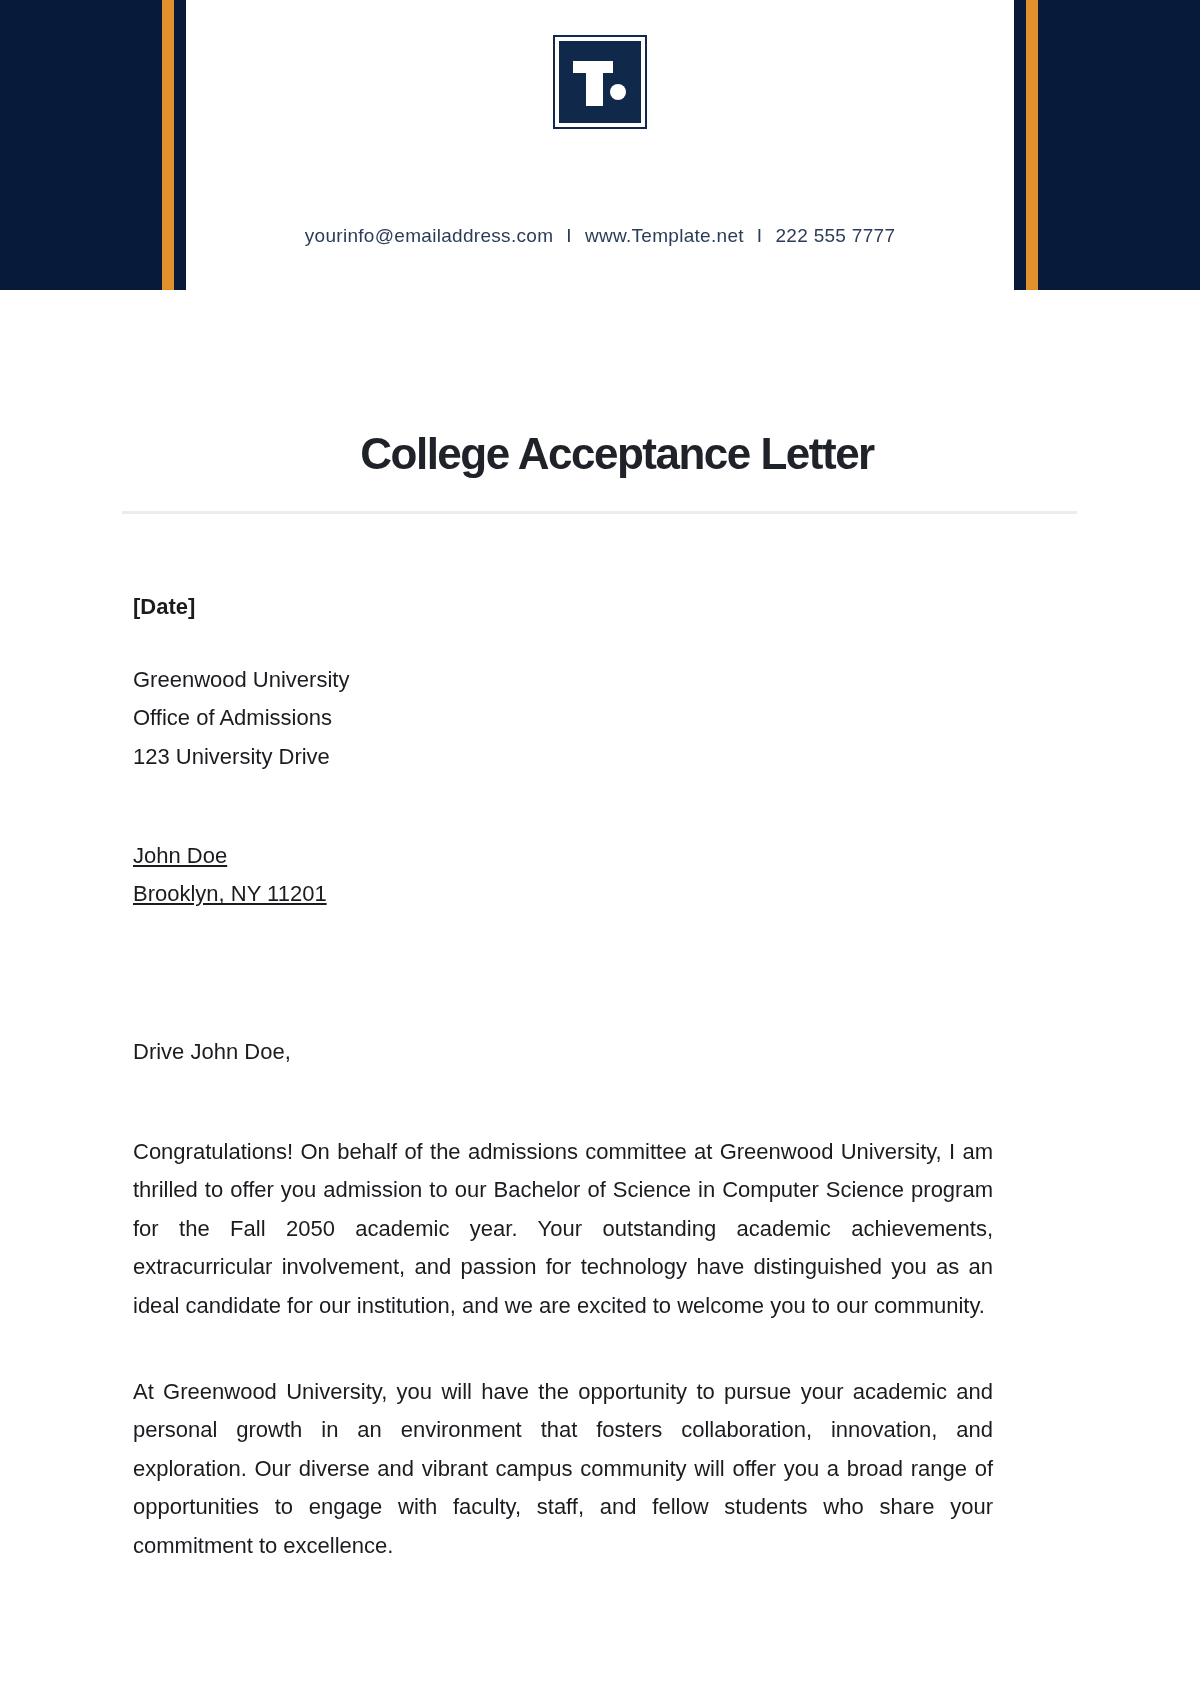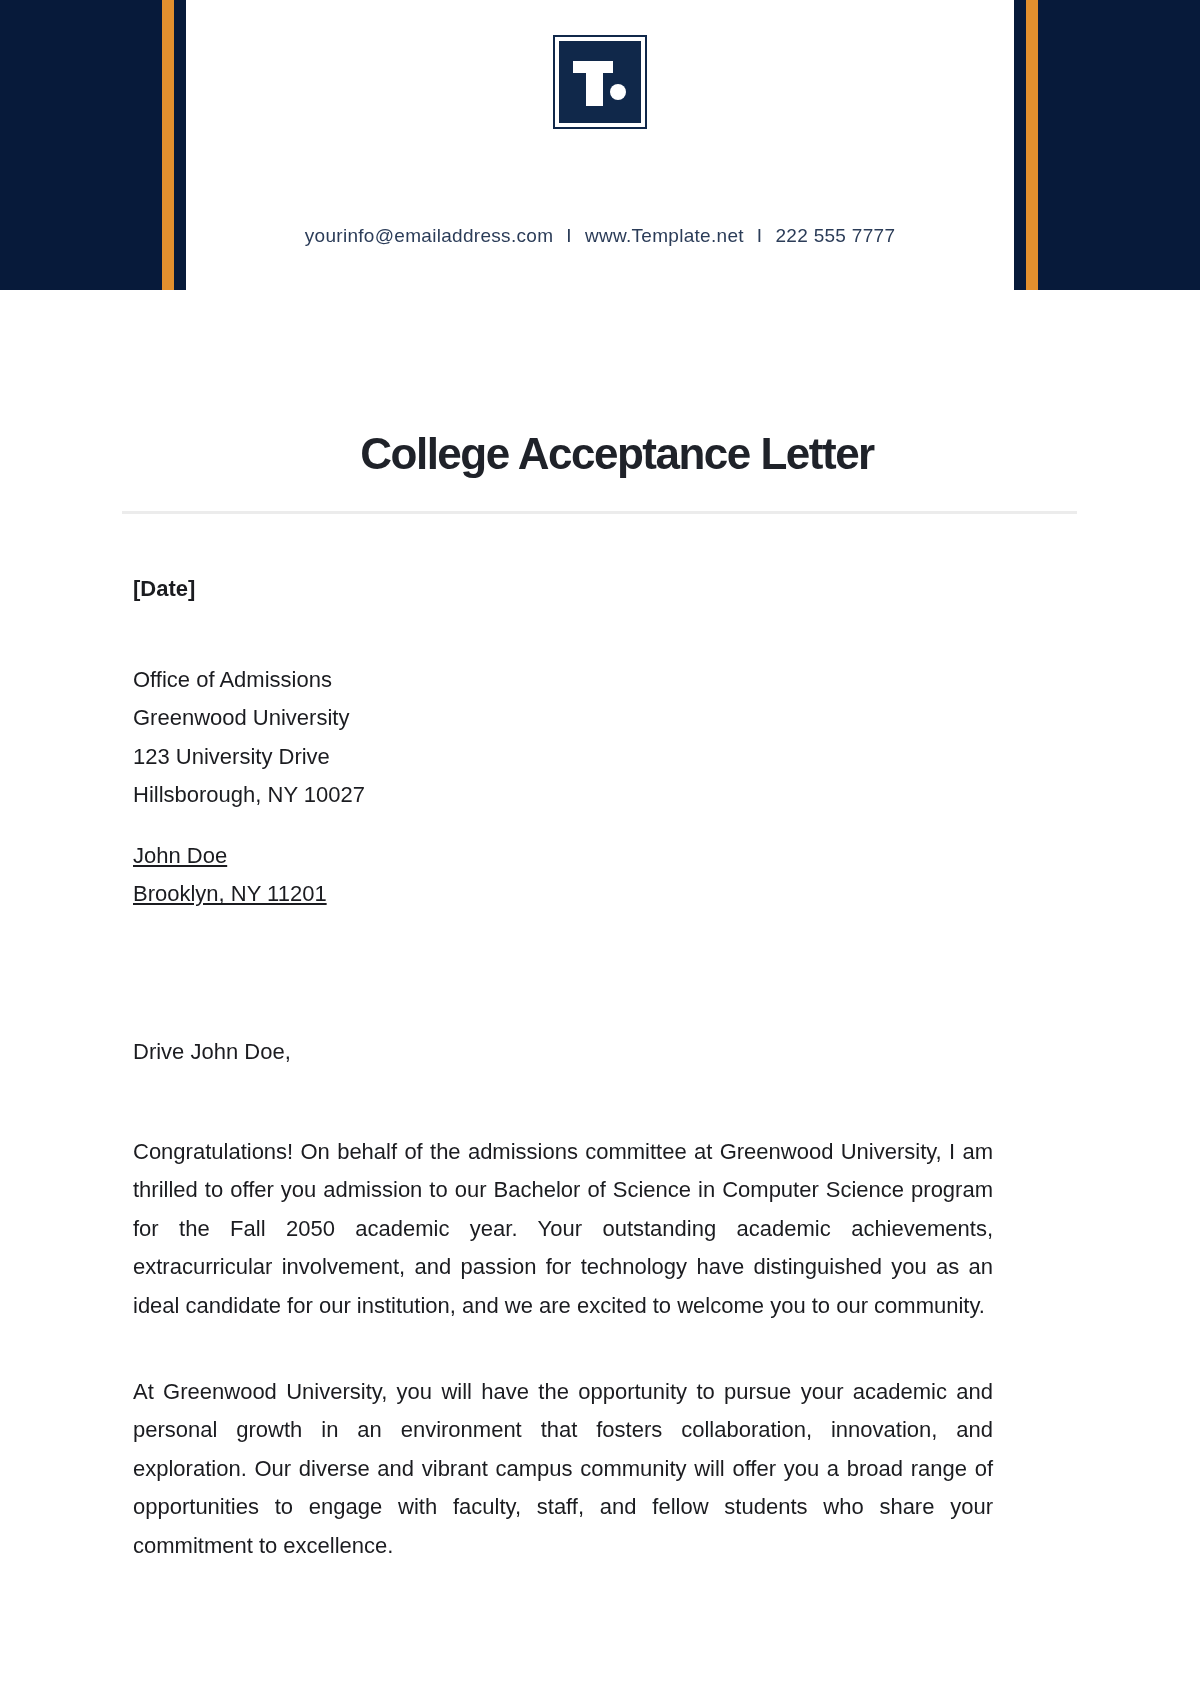--- a/index.html
+++ b/index.html
@@ -63,21 +63,21 @@
     color:var(--title);
   }
   .title-divider{
     position:absolute;top:511px;left:122px;
     width:955px;height:3px;
     background:var(--divider);
   }
   
   .letter{position:absolute;left:133px;width:860px;font-size:22px;line-height:38.4px;color:var(--ink);}
   .block{position:absolute;left:0;width:860px;}
-  .date-line{top:570px;font-weight:bold;}
+  .date-line{top:588px;font-weight:bold;}
   .addr-university{top:661px;}
   .addr-recipient{top:837px;text-decoration:underline;}
   .salutation{top:1033px;}
   .para{text-align:justify;}
   .para-1{top:1133px;}
   .para-2{top:1373px;}
 </style>
 </head>
 <body>
 
@@ -107,24 +107,23 @@
   </div>
 
   <h1 class="doc-title" style="margin:17px;">College Acceptance Letter</h1>
   <div class="title-divider"></div>
 
   <div class="letter">
 
     <div class="block date-line">[Date]</div>
 
     <div class="block addr-university">
+      <div>Greenwood University</div>
       <div>Office of Admissions</div>
-      <div>Greenwood University</div>
       <div>123 University Drive</div>
-      <div>Hillsborough, NY 10027</div>
     </div>
 
     <div class="block addr-recipient">
       <div>John Doe</div>
       <div>Brooklyn, NY 11201</div>
     </div>
 
     <div class="block salutation">Drive John Doe,</div>
 
     <div class="block para para-1">Congratulations! On behalf of the admissions committee at Greenwood University, I am thrilled to offer you admission to our Bachelor of Science in Computer Science program for the Fall 2050 academic year. Your outstanding academic achievements, extracurricular involvement, and passion for technology have distinguished you as an ideal candidate for our institution, and we are excited to welcome you to our community.</div>

